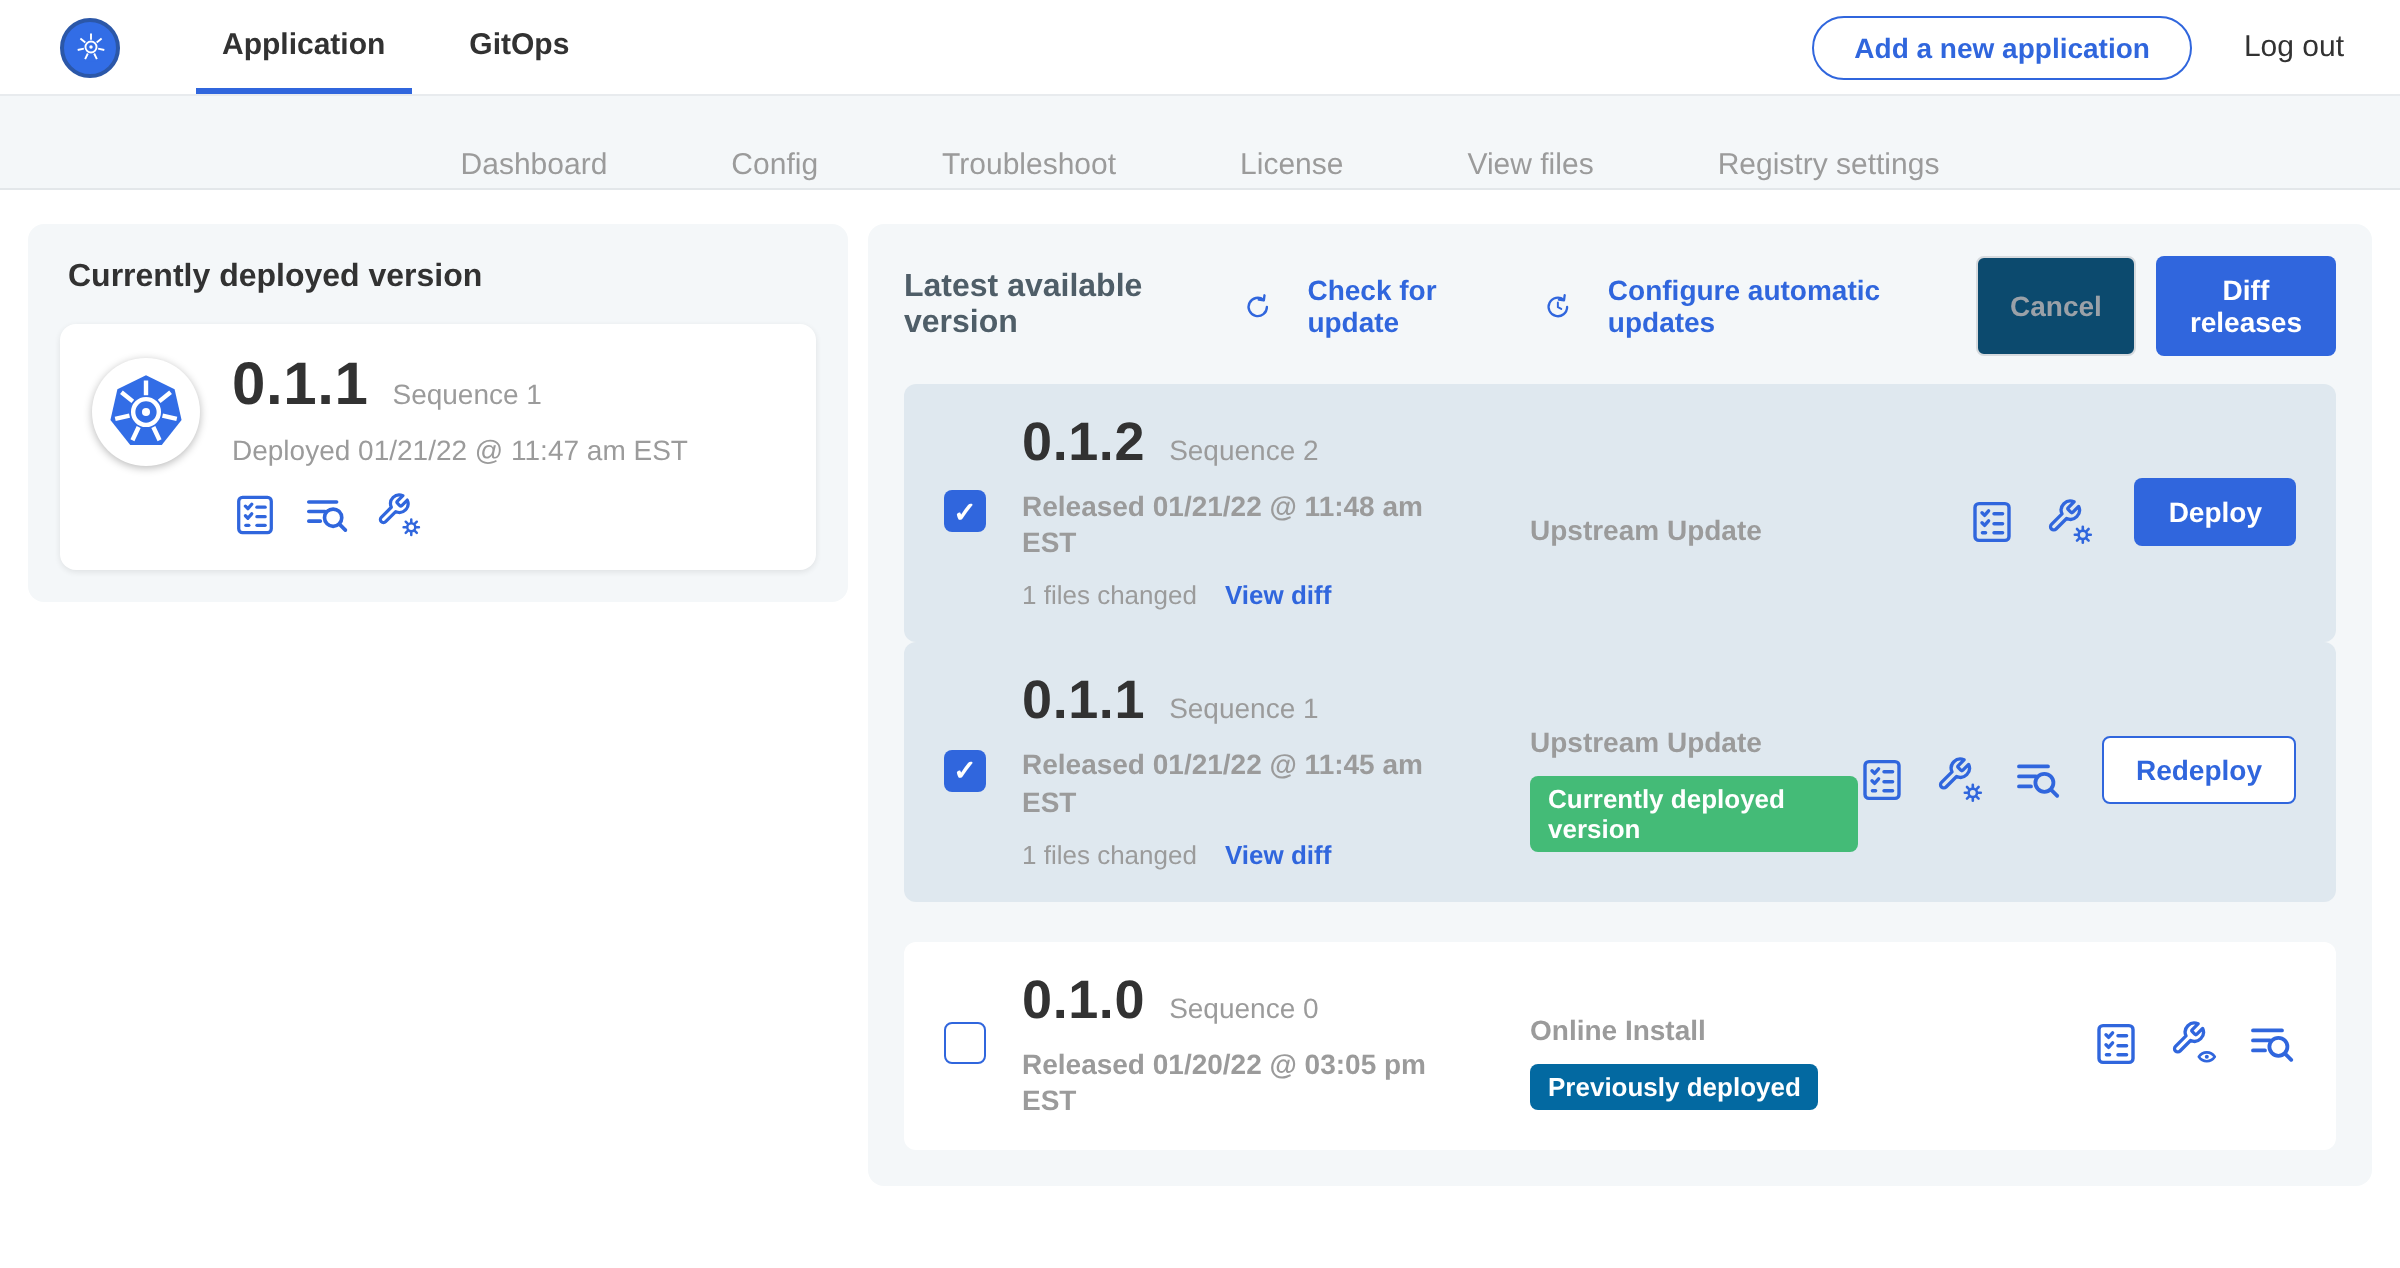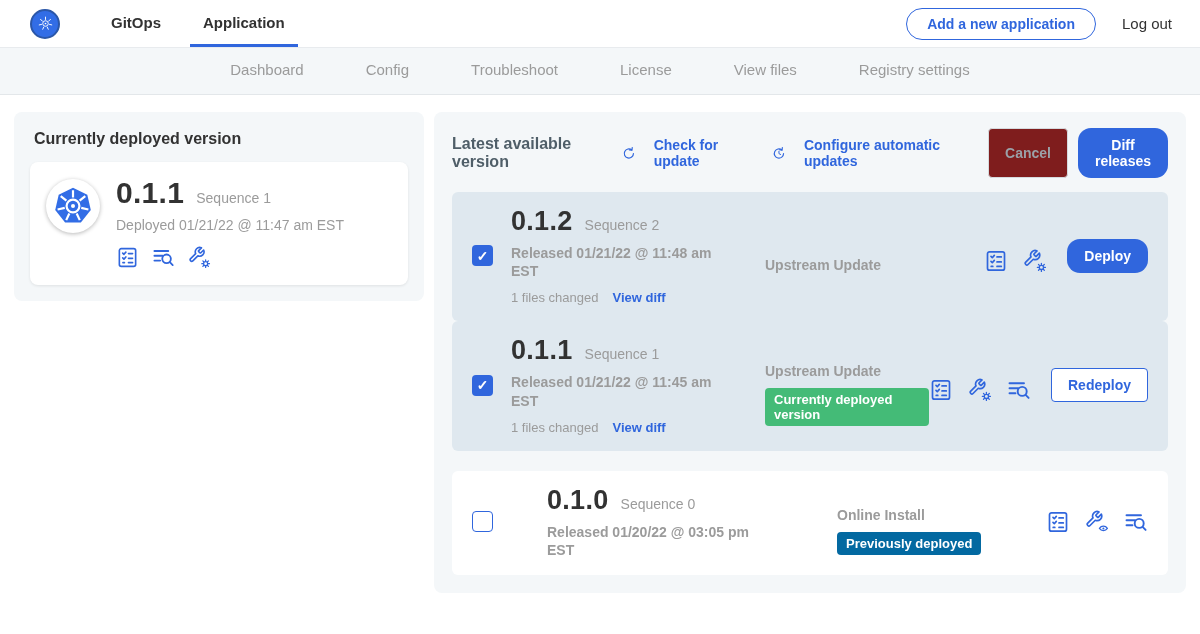--- a/index.html
+++ b/index.html
@@ -26,21 +26,21 @@
   .topnav-tab.active { border-bottom-color:#3066dd; }
   .topnav-right { margin-left:auto; display:flex; align-items:center; gap:26px; }
   .add-app-btn { border:1px solid #3066dd; background:#fff; color:#3066dd;
                  font-family:inherit; font-size:14px; font-weight:bold;
                  border-radius:17px; padding:7px 20px; cursor:pointer; }
   .logout { font-size:15px; color:#323232; cursor:pointer; }
 
   
   .subnav { height:47px; background:#f4f7f9; border-bottom:1px solid #e3e7ea;
             display:flex; justify-content:center; gap:62px; }
-  .subnav-tab { display:flex; align-items:center; font-size:15px; color:#9b9b9b;
+  .subnav-tab { display:flex; align-items:flex-end; font-size:15px; color:#9b9b9b;
                 border-bottom:3px solid transparent; cursor:pointer; }
   .subnav-tab.active { color:#323232; font-weight:bold; border-bottom-color:#3066dd; }
 
   
   main { display:flex; align-items:flex-start; gap:10px; padding:17px 14px 0; }
 
   .panel { background:#f4f7f9; border-radius:8px; }
   .left-panel { width:410px; flex:none; padding:18px 16px 16px; }
   .left-title { font-size:16px; font-weight:bold; color:#323232; margin:0 4px 14px; }
   .deployed-card { background:#fff; border-radius:8px; padding:14px 16px 16px;
@@ -60,28 +60,28 @@
   
   .right-panel { flex:1; padding:16px 18px 18px; }
   .latest-header { display:flex; align-items:center; }
   .latest-title { font-size:16px; font-weight:bold; color:#4f5e68; margin-right:20px; }
   .link-btn { display:flex; align-items:center; gap:18px; color:#3066dd; font-size:14px;
               font-weight:bold; margin-right:26px; cursor:pointer; }
   .link-btn svg { width:17px; height:17px; }
   .header-actions { margin-left:auto; display:flex; gap:10px; }
   .btn { font-family:inherit; font-size:14px; font-weight:bold; border-radius:4px;
          padding:8px 16px; cursor:pointer; border:1px solid transparent; }
-  .btn-cancel { background:#7f1d1d; border-color:#d6dade; color:#9ba1a8; }
-  .btn-primary { background:#3066dd; color:#fff;border-radius:13px; }
+  .btn-cancel { background:#0c4a6e; border-color:#d6dade; color:#9ba1a8; }
+  .btn-primary { background:#3066dd; color:#fff; }
   .btn-outline { background:#fff; border-color:#3066dd; color:#3066dd; }
 
   .version-card { border-radius:6px; padding:14px 20px 16px; display:flex;
                   align-items:center; }
   .version-card.selected { background:#dfe8ef; }
-  .version-card.plain { background:#fff;gap:36px; }
+  .version-card.plain { background:#fff; }
   .mt14 { margin-top:14px; } .mt20 { margin-top:20px; }
   .other-title { font-size:16px; color:#97a1a9; margin:24px 0 12px 2px; }
 
   .checkbox { width:21px; height:21px; border-radius:4px; flex:none; margin-right:18px;
               cursor:pointer; }
   .checkbox.checked { background:#3066dd; color:#fff; display:flex; align-items:center;
                       justify-content:center; font-size:14px; font-weight:bold; }
   .checkbox.checked::after { content:"✓"; }
   .checkbox.unchecked { background:#fff; border:1px solid #3066dd; }
 
@@ -166,25 +166,25 @@
   </defs>
 </svg>
 
 <header class="topnav">
   <div class="logo-badge">
     <svg style="color:#fff">
         <use href="#i-k8s" style="color:#326de6"></use>
       </svg>
   </div>
   <nav class="topnav-tabs">
+    <div class="topnav-tab active">
+      <span>Application</span>
+    </div>
     <div class="topnav-tab">
       <span>GitOps</span>
-    </div>
-    <div class="topnav-tab active">
-      <span>Application</span>
     </div>
   </nav>
   <div class="topnav-right">
     <button class="add-app-btn">Add a new application</button>
     <span class="logout">Log out</span>
   </div>
 </header>
 
 <nav class="subnav">
   <div class="subnav-tab">

